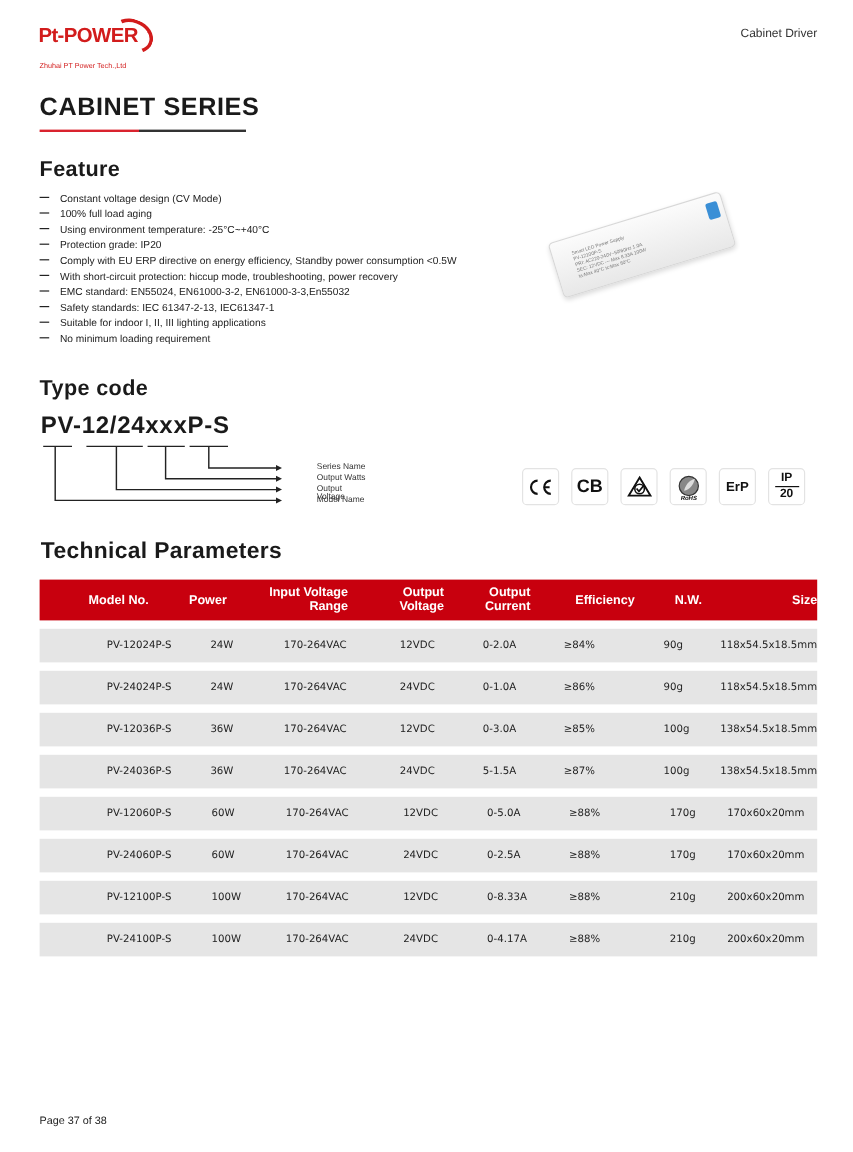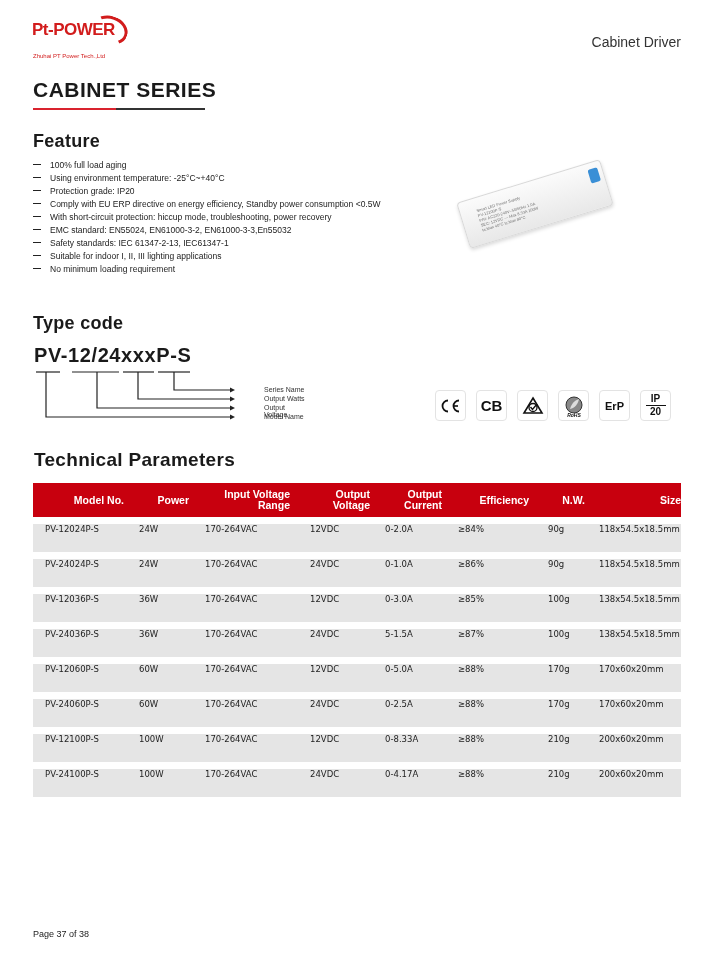--- a/index.html
+++ b/index.html
@@ -4,21 +4,21 @@
 <style>
   * { box-sizing: border-box; margin: 0; padding: 0; }
   html, body { width: 711px; height: 960px; background: #ffffff; }
   body { position: relative; font-family: "Liberation Sans", sans-serif; color: #1a1a1a; overflow: hidden; }
 
   .logo { position: absolute; left: 32px; top: 16px; width: 95px; height: 30px; }
   .logo-text { position: absolute; left: 0; top: 4px; font-family: "Liberation Sans", sans-serif; font-weight: bold; font-size: 17px; color: #d21c1c; letter-spacing: -0.5px; }
   .logo-swoosh { position: absolute; left: 60px; top: 0px; width: 36px; height: 28px; border: 3px solid #d21c1c; border-left-color: transparent; border-bottom-color: transparent; border-radius: 50%; transform: rotate(20deg); }
   .logo-sub { position: absolute; left: 33px; top: 53px; font-size: 6px; color: #d21c1c; }
 
-  .header-right { position: absolute; right: 30px; top: 34px; font-size: 14px; color: #333; }
+  .header-right { position: absolute; right: 30px; top: 23px; font-size: 10px; color: #333; }
 
   .series-title { position: absolute; left: 33px; top: 78px; font-size: 21px; font-weight: bold; letter-spacing: 0.5px; color: #1a1a1a; }
   .series-rule { position: absolute; left: 33px; top: 108px; width: 172px; height: 2px; background: linear-gradient(to right, #d9232e 0, #d9232e 48%, #333 48%, #333 100%); }
 
   .h2 { position: absolute; font-size: 18px; font-weight: bold; color: #1a1a1a; letter-spacing: 0.3px; }
 
   .features { position: absolute; left: 33px; top: 158px; list-style: none; }
   .features li { display: flex; align-items: center; height: 13px; font-size: 8.5px; color: #222; }
   .features li .dash { width: 8px; height: 1px; background: #222; margin-right: 9px; flex-shrink: 0; }
 
@@ -35,21 +35,21 @@
   .cert { width: 31px; height: 31px; border: 1px solid #e3e3e3; border-radius: 4px; display: flex; align-items: center; justify-content: center; font-weight: bold; color: #111; background: #fff; }
   .cert-ce { font-size: 16px; font-weight: normal; letter-spacing: 1px; }
   .cert-cb { font-size: 15px; }
   .cert-erp { font-size: 11px; }
   .cert-ip { flex-direction: column; font-size: 10px; line-height: 10px; }
   .cert-ip .ip-line { width: 20px; height: 1px; background: #111; margin: 1px 0; }
 
   .table { position: absolute; left: 33px; top: 483px; width: 648px; }
   .thead { display: flex; height: 34px; background: #c8000e; color: #fff; font-weight: bold; font-size: 10.5px; align-items: center; }
   .thead .c { text-align: right; line-height: 11px; }
-  .row { display: flex; height: 28px; margin-top: 7px; background: #e5e5e5; align-items: flex-start; font-size: 8.5px; color: #222; font-family: "DejaVu Sans", sans-serif; }
+  .row { display: flex; height: 28px; margin-top: 7px; background: #e5e5e5; align-items: center; font-size: 8.5px; color: #222; font-family: "DejaVu Sans", sans-serif; padding-left: 44px; }
   .row:first-of-type { margin-top: 7px; }
   .c0 { width: 91px; padding-left: 12px; }
   .c1 { width: 65px; padding-left: 15px; }
   .c2 { width: 101px; padding-left: 16px; }
   .c3 { width: 80px; padding-left: 20px; }
   .c4 { width: 72px; padding-left: 15px; }
   .c5 { width: 87px; padding-left: 16px; }
   .c6 { width: 56px; padding-left: 19px; }
   .c7 { width: 96px; padding-left: 14px; }
   .thead .c0, .thead .c1, .thead .c2, .thead .c3, .thead .c4, .thead .c5, .thead .c6, .thead .c7 { padding-left: 0; }
@@ -65,20 +65,24 @@
   <span class="logo-swoosh"></span>
 </div>
 <div class="logo-sub">Zhuhai PT Power Tech.,Ltd</div>
 <div class="header-right">Cabinet Driver</div>
 
 <div class="series-title">CABINET SERIES</div>
 <div class="series-rule"></div>
 
 <div class="h2" style="left:33px; top:131px;">Feature</div>
 <ul class="features">
+  <li>
+      <span class="dash"></span>
+      <span>Constant voltage design (CV Mode)</span>
+    </li>
   <li>
       <span class="dash"></span>
       <span>100% full load aging</span>
     </li>
   <li>
       <span class="dash"></span>
       <span>Using environment temperature: -25°C~+40°C</span>
     </li>
   <li>
       <span class="dash"></span>

